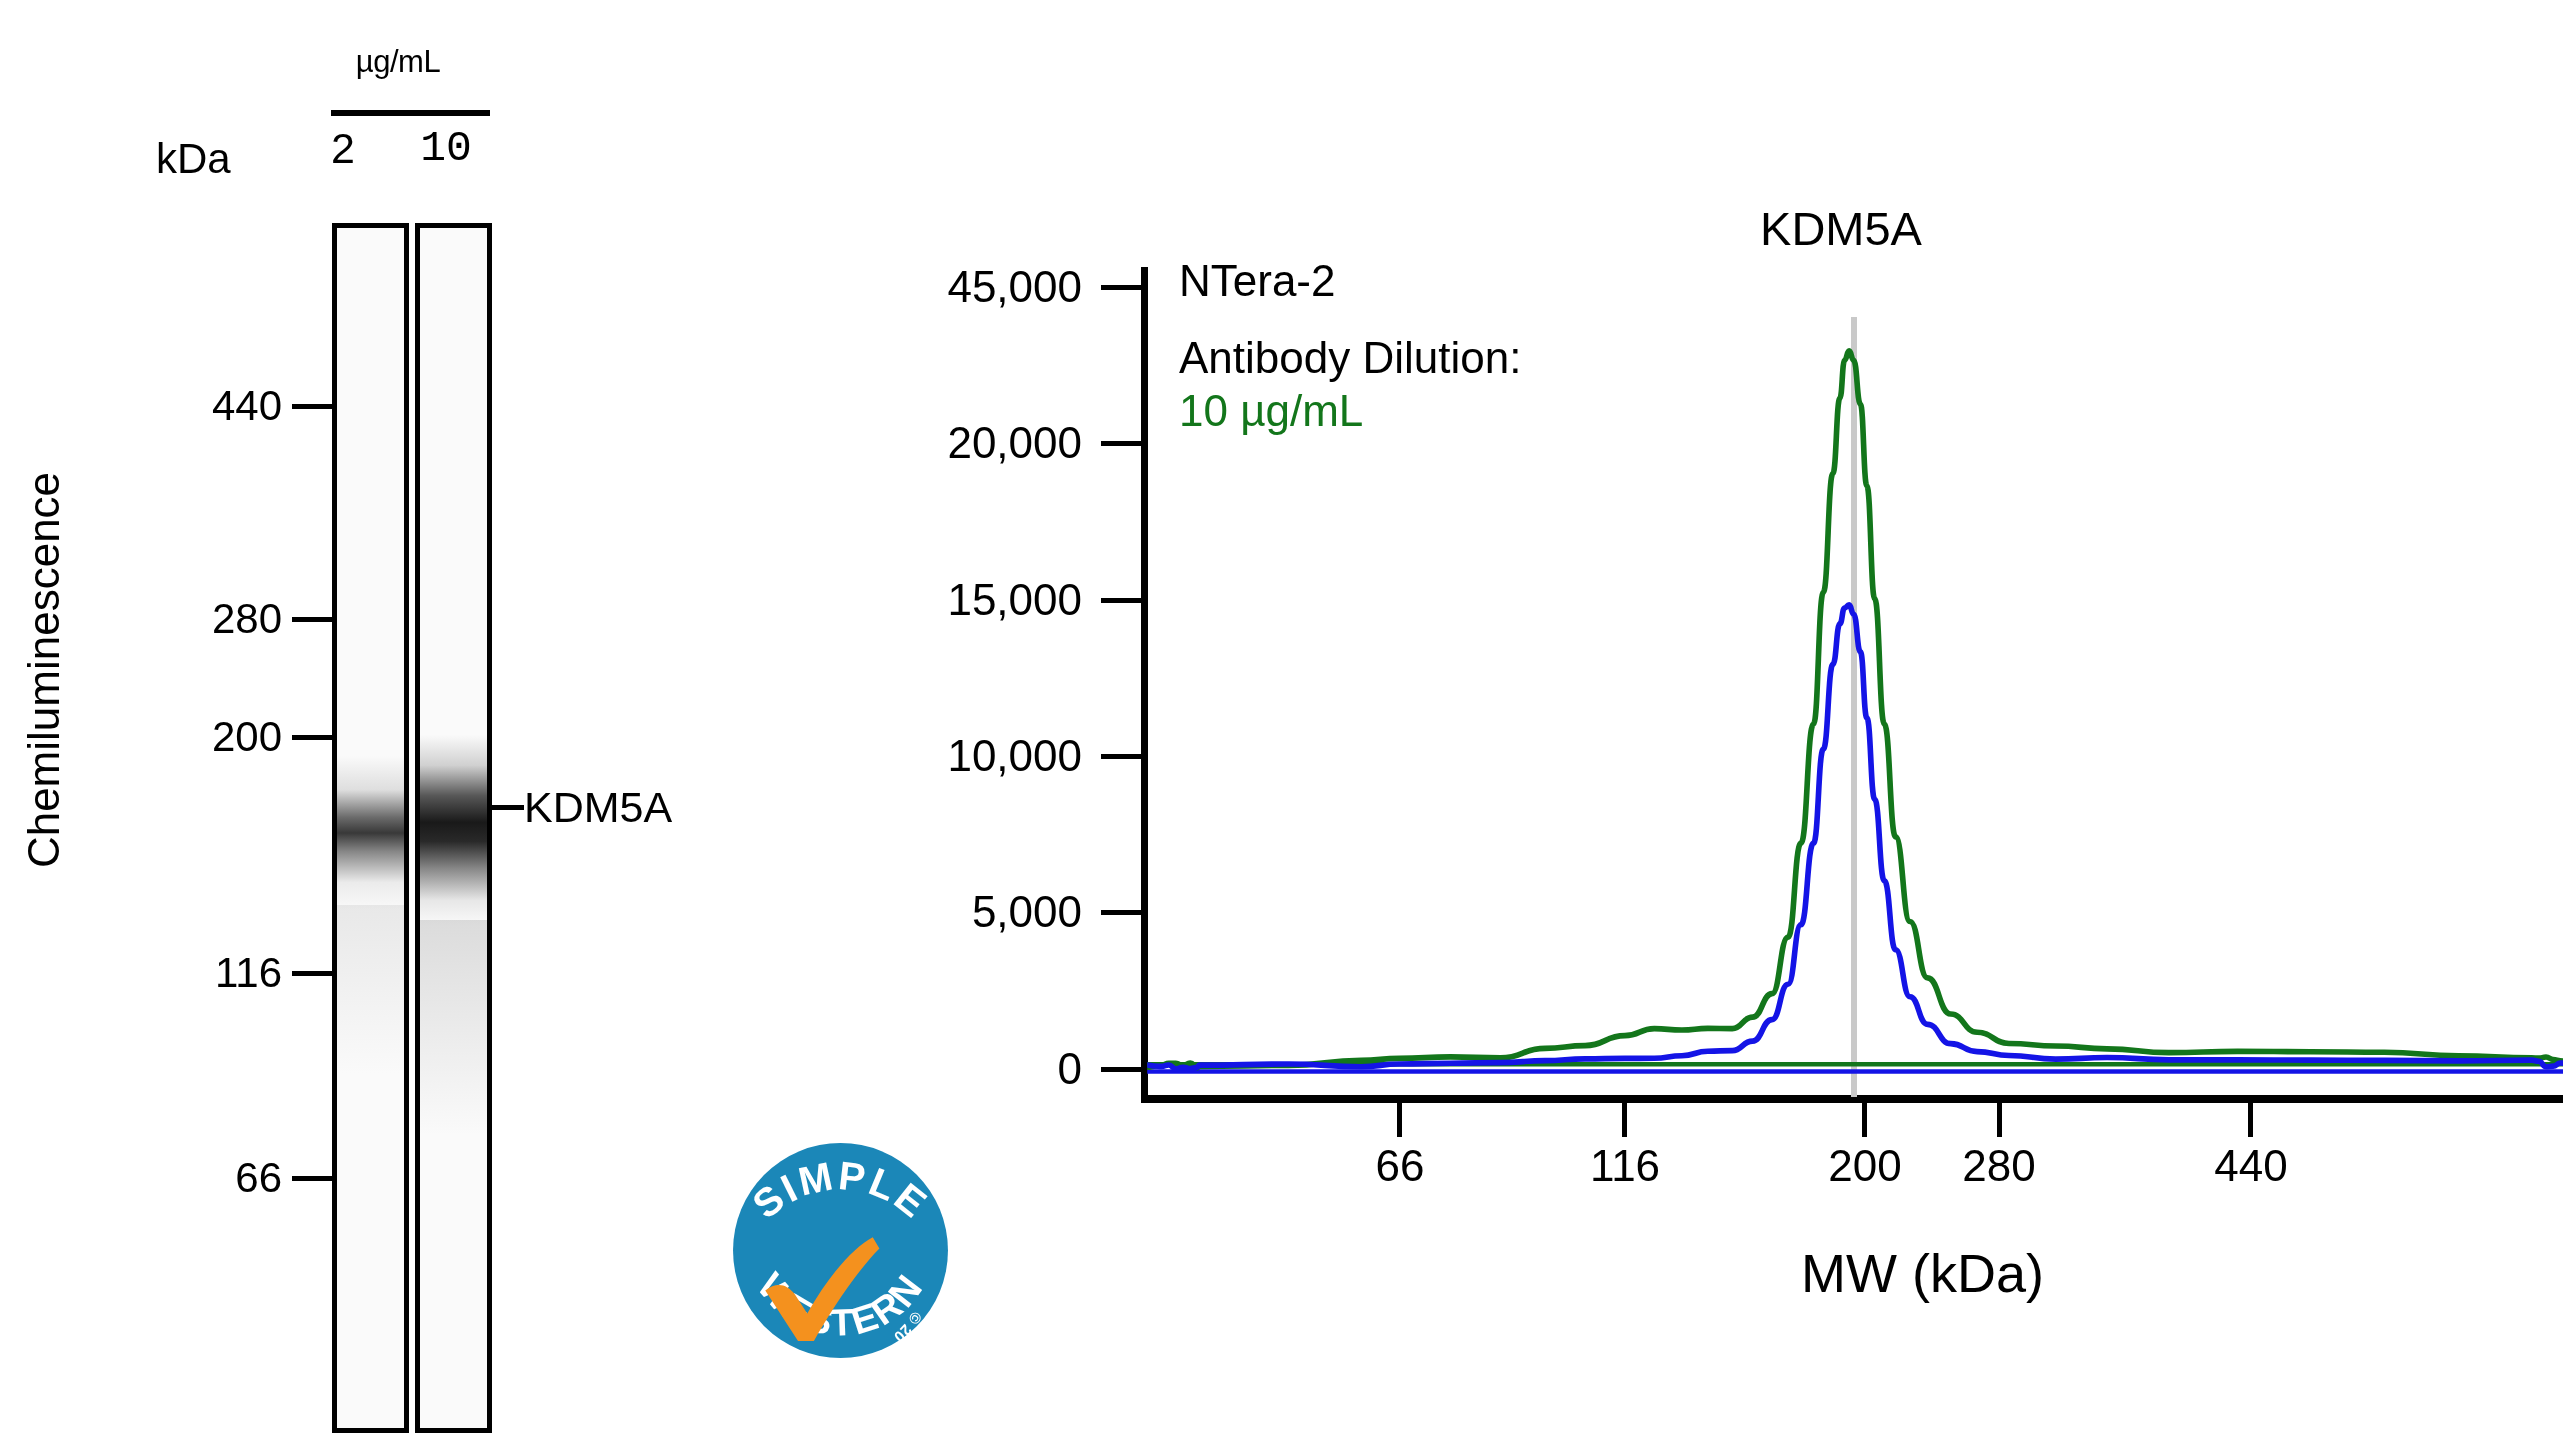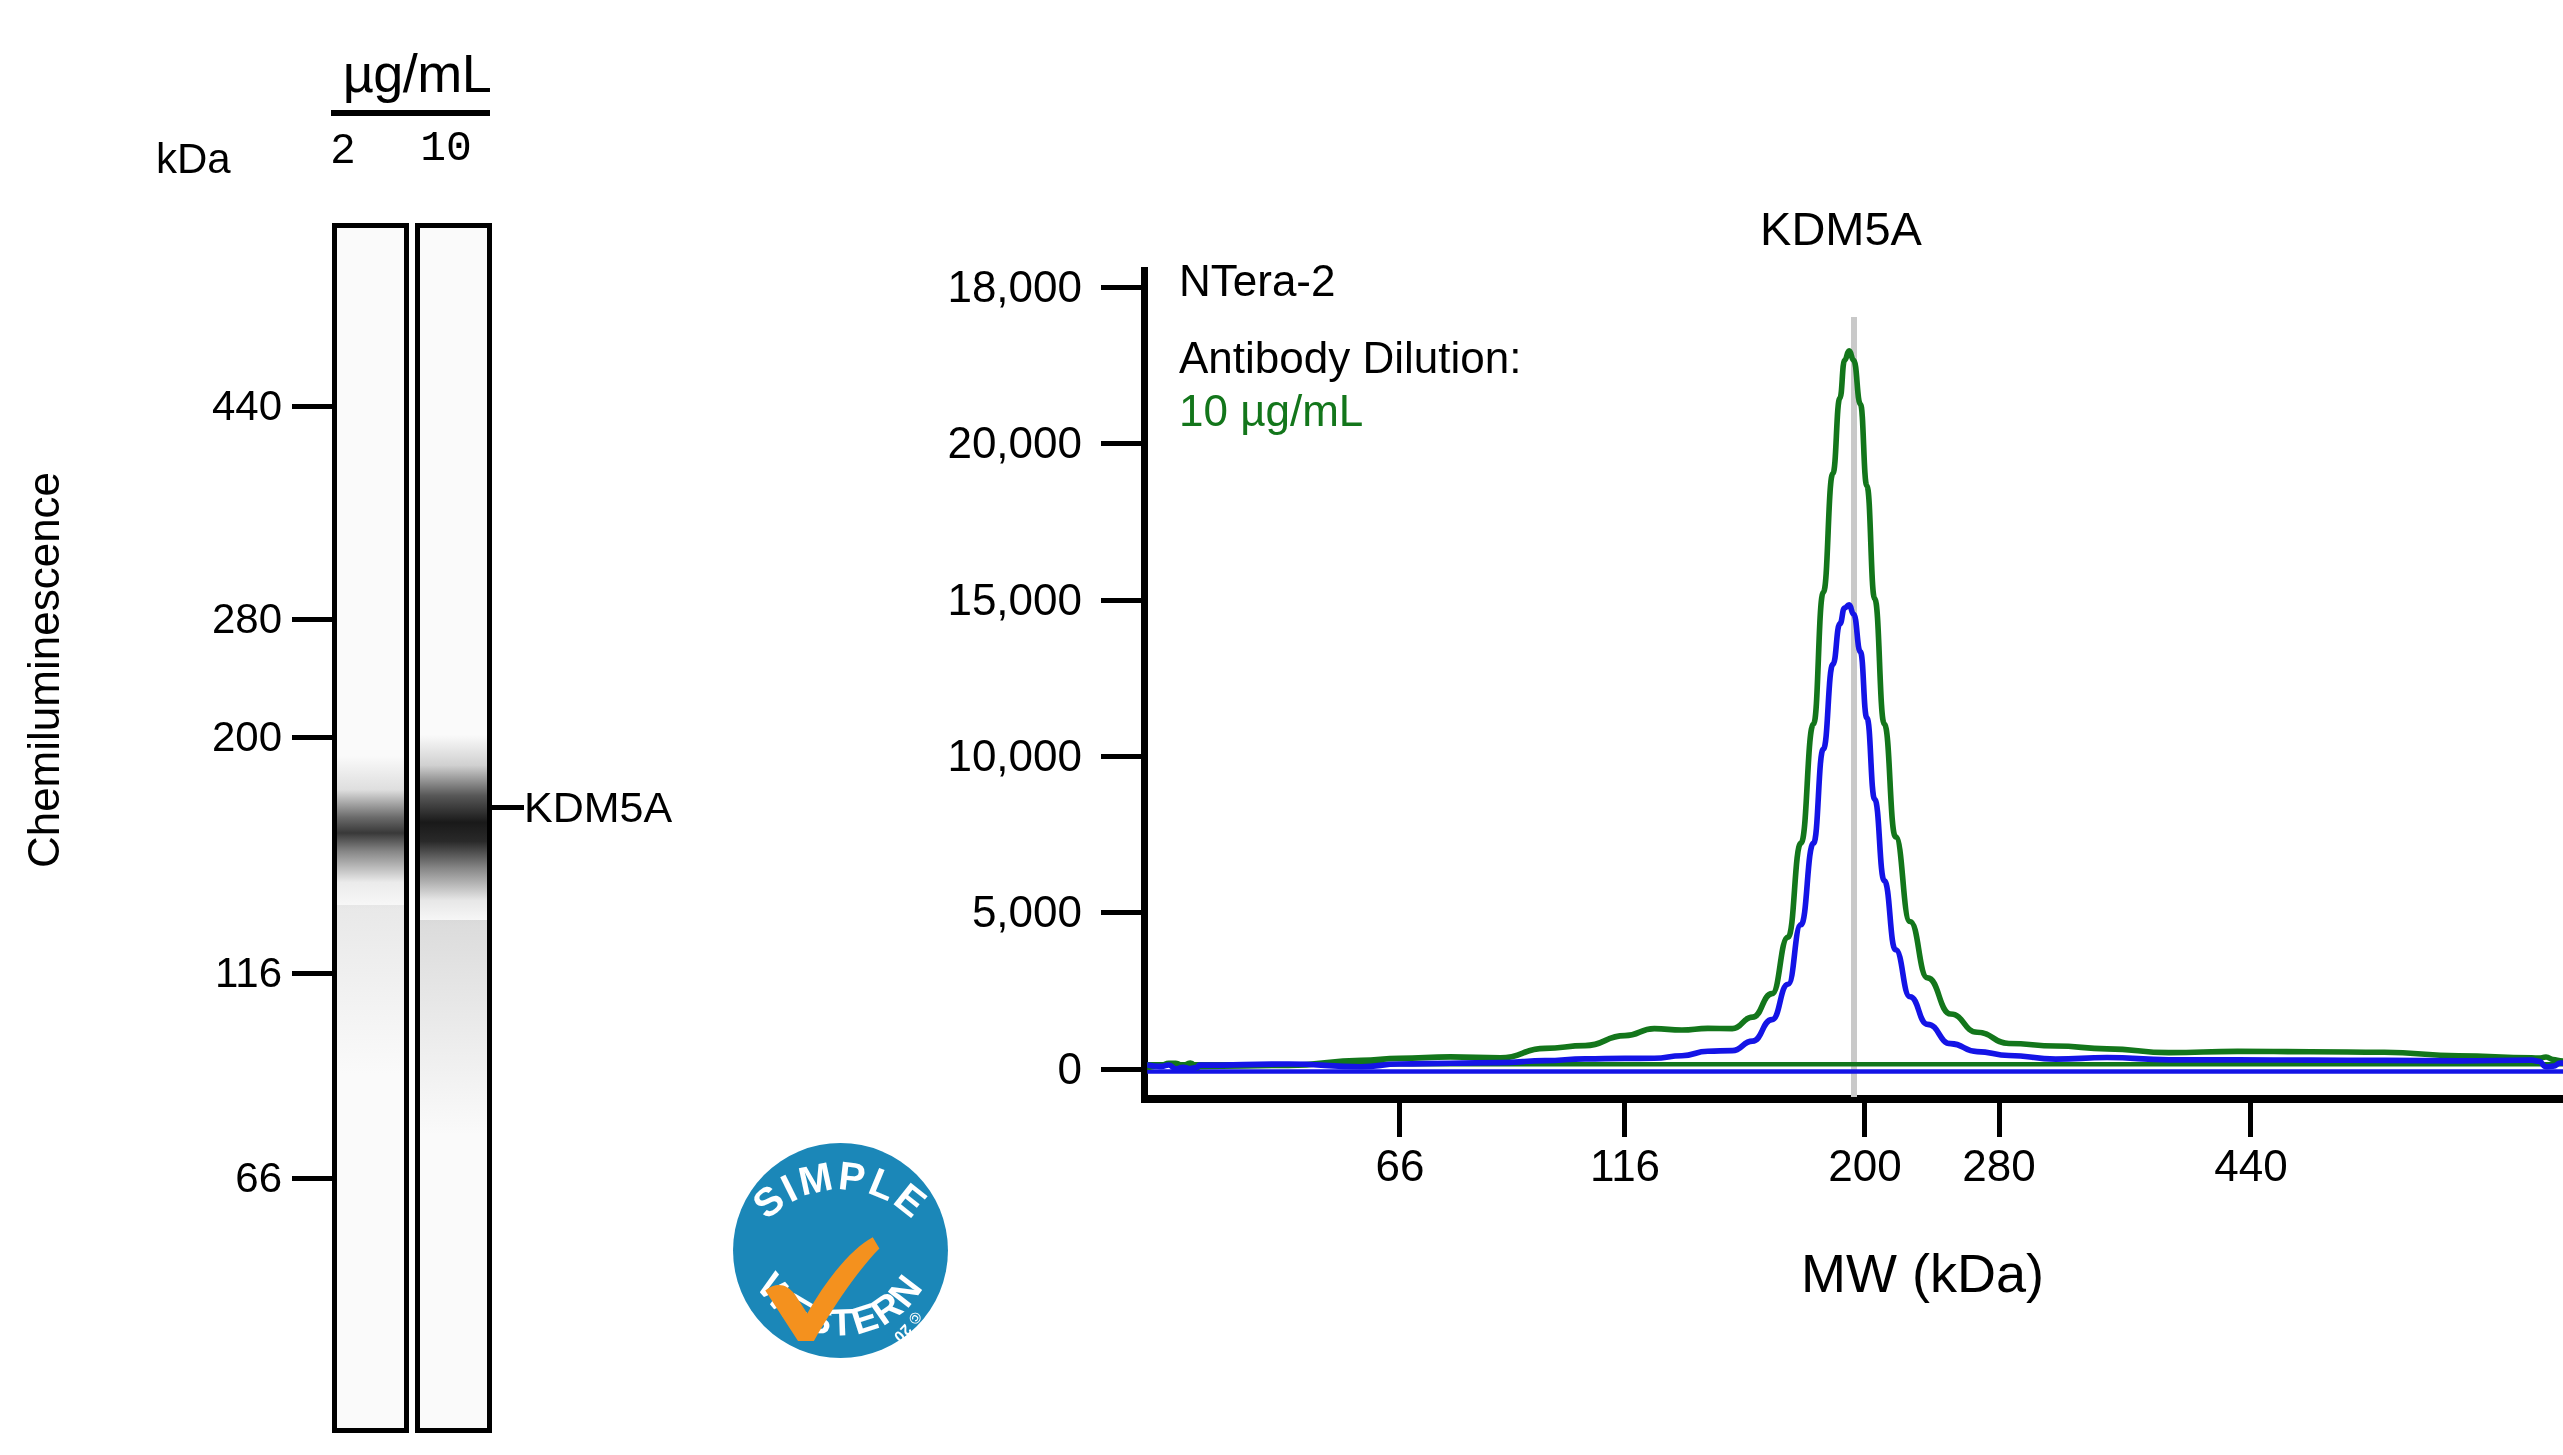--- a/index.html
+++ b/index.html
@@ -4,22 +4,22 @@
 <title>Simple Western KDM5A</title>
 <style>
   html,body{margin:0;padding:0;background:#ffffff;}
   body{width:2563px;height:1456px;position:relative;overflow:hidden;
        font-family:"Liberation Sans","DejaVu Sans",sans-serif;color:#000;}
   .abs{position:absolute;}
 
   
   #blot-panel{left:0;top:0;width:769px;height:1456px;}
 
-  #conc-header{left:335px;top:46px;width:164px;text-align:center;
-      font-size:54px;line-height:1;letter-spacing:-0.5px;}
+  #conc-header{left:316px;top:46px;width:164px;text-align:center;
+      font-size:31px;line-height:1;letter-spacing:-0.5px;}
   #conc-rule{left:331px;top:110px;width:159px;height:5.6px;background:#000;}
   #lane-label-2{left:312px;top:127px;width:62px;text-align:center;font-size:43px;line-height:1;}
   #lane-label-10{left:405px;top:127px;width:82px;text-align:center;font-size:43px;line-height:1;font-family:Liberation Mono, monospace;}
 
   #kda-title{left:156px;top:138px;font-size:42px;line-height:1;}
 
   .ladder-row{position:absolute;left:144px;width:195px;height:46px;}
   .ladder-val{position:absolute;right:57px;top:0;font-size:42px;line-height:46px;text-align:right;
      width:133px;}
   .ladder-tick{position:absolute;right:0;top:21px;width:47px;height:4.6px;background:#000;}
@@ -179,21 +179,21 @@
 
 <div class="abs y-tick-label" style="left:815px;top:734px;">10,000</div>
 <div class="abs y-tick-mark" style="left:1101px;top:754px;"></div>
 
 <div class="abs y-tick-label" style="left:815px;top:578px;">15,000</div>
 <div class="abs y-tick-mark" style="left:1101px;top:598px;"></div>
 
 <div class="abs y-tick-label" style="left:815px;top:421px;">20,000</div>
 <div class="abs y-tick-mark" style="left:1101px;top:441px;"></div>
 
-<div class="abs y-tick-label" style="left:815px;top:265px;">18,000</div>
+<div class="abs y-tick-label" style="left:815px;top:265px;">45,000</div>
 <div class="abs y-tick-mark" style="left:1101px;top:285px;"></div>
 
 <div class="abs" id="y-spine"></div>
 <div class="abs" id="x-spine"></div>
 
 <div class="abs x-tick-mark" style="left:1397px;"></div>
 <div class="abs x-tick-label" style="left:1323px;">66</div>
 
 <div class="abs x-tick-mark" style="left:1622px;"></div>
 <div class="abs x-tick-label" style="left:1548px;">116</div>

